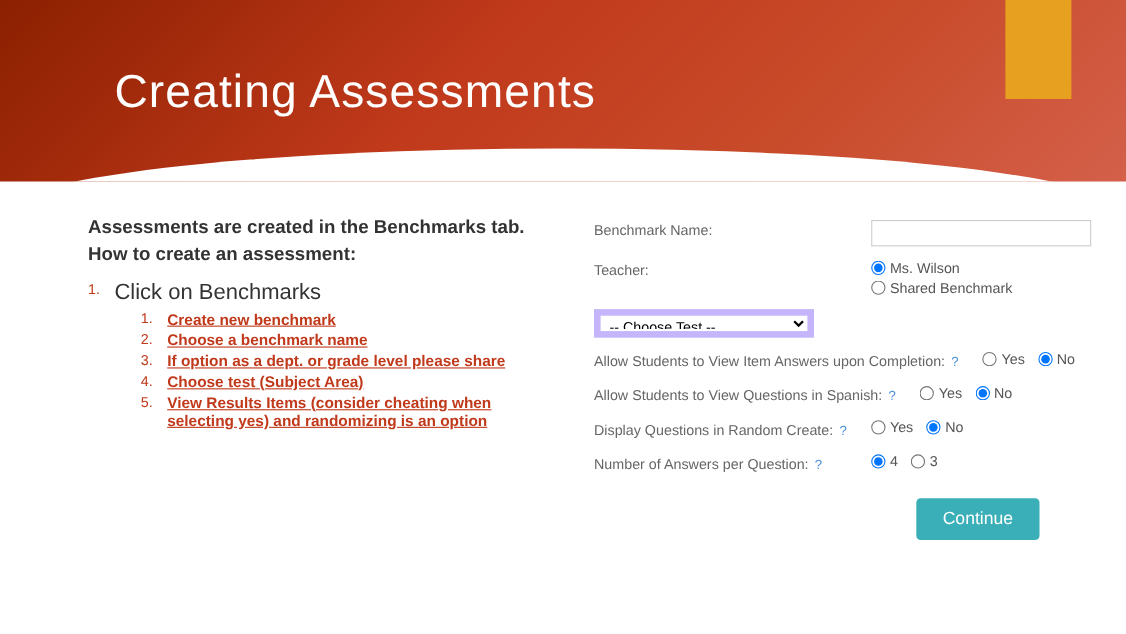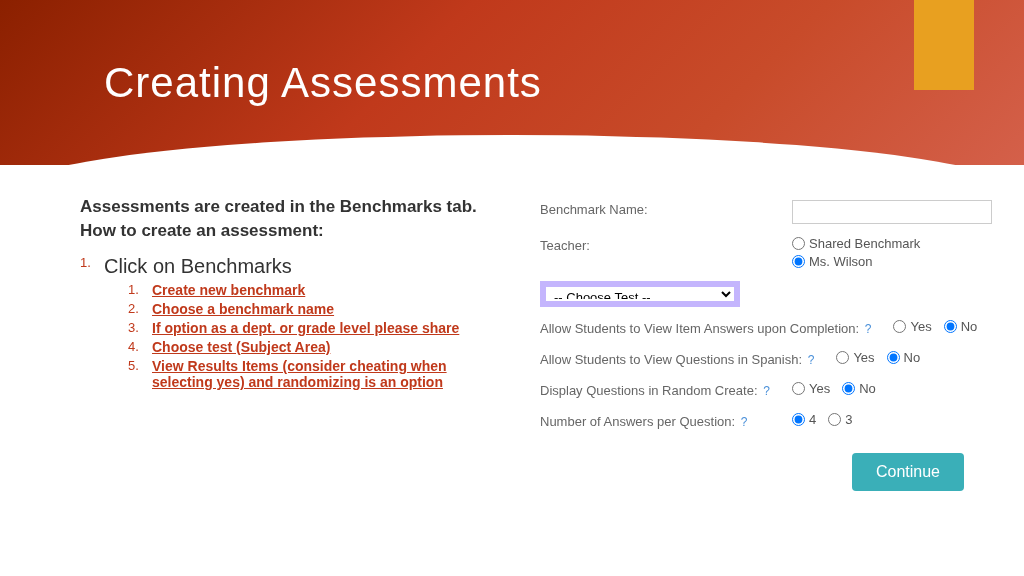--- a/index.html
+++ b/index.html
@@ -181,21 +181,21 @@
     .continue-btn {
       background: #3AAFB8;
       color: #fff;
       border: none;
       padding: 10px 24px;
       font-size: 16px;
       cursor: pointer;
       border-radius: 4px;
       margin-top: 10px;
       float: right;
-      margin-right: 8px;
+      margin-right: 27px;
     }
   </style>
 </head>
 <body>
 
 <div class="header">
   <h1 class="header-title">Creating Assessments</h1>
   <div class="header-accent"></div>
 </div>
 
@@ -241,26 +241,26 @@
       <label class="form-label">Benchmark Name:</label>
       <div class="form-control">
         <input type="text" class="text-input" style="">
       </div>
     </div>
 
     <div class="form-row">
       <label class="form-label">Teacher:</label>
       <div class="form-control radio-group">
         <label class="radio-item">
+          <input type="radio" name="teacher" value="ms_wilson" checked="" style="">
+          <span>Ms. Wilson</span>
+        </label>
+        <label class="radio-item">
           <input type="radio" name="teacher" value="shared" style="">
           <span>Shared Benchmark</span>
-        </label>
-        <label class="radio-item">
-          <input type="radio" name="teacher" value="ms_wilson" checked="" style="">
-          <span>Ms. Wilson</span>
         </label>
       </div>
     </div>
 
     <div class="form-row">
       <div class="form-control">
         <select class="select-field">
           <option>-- Choose Test --</option>
         </select>
       </div>

